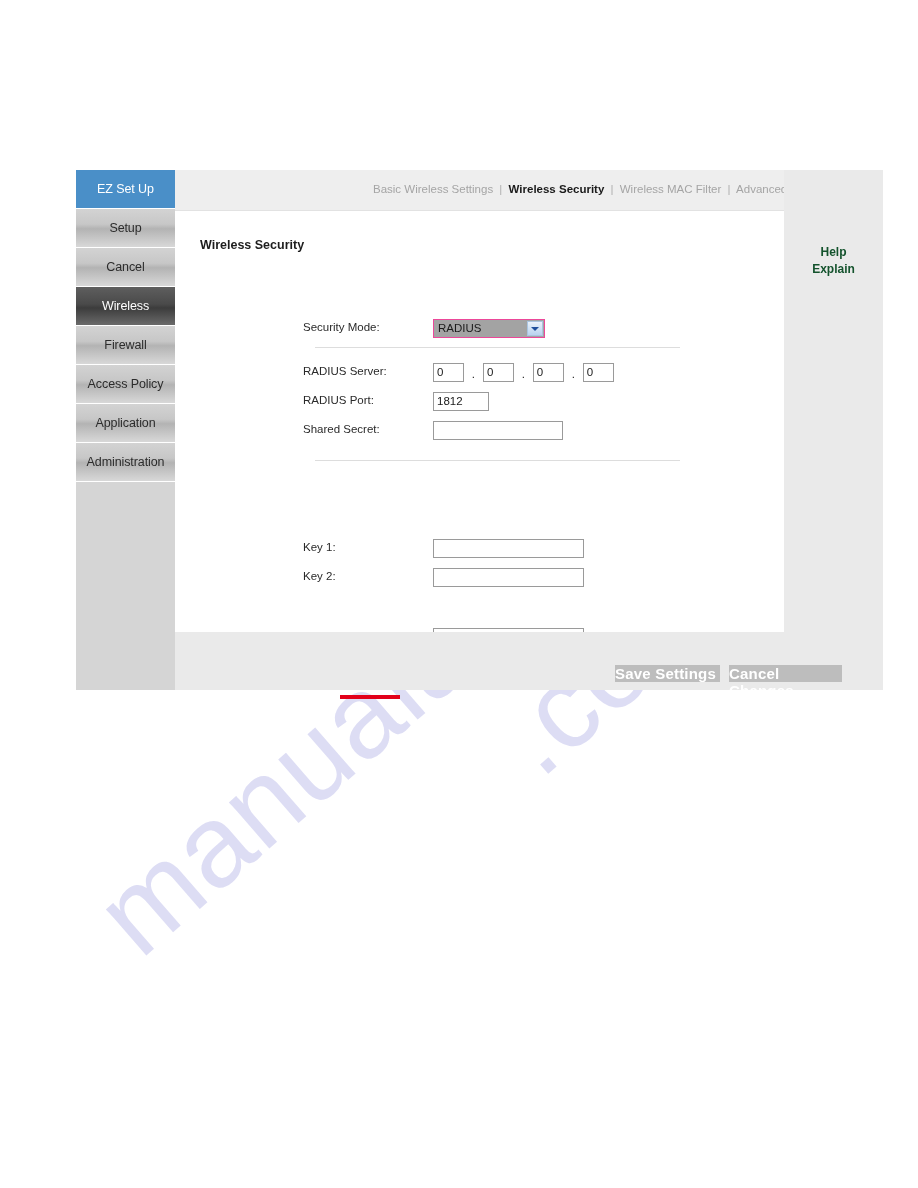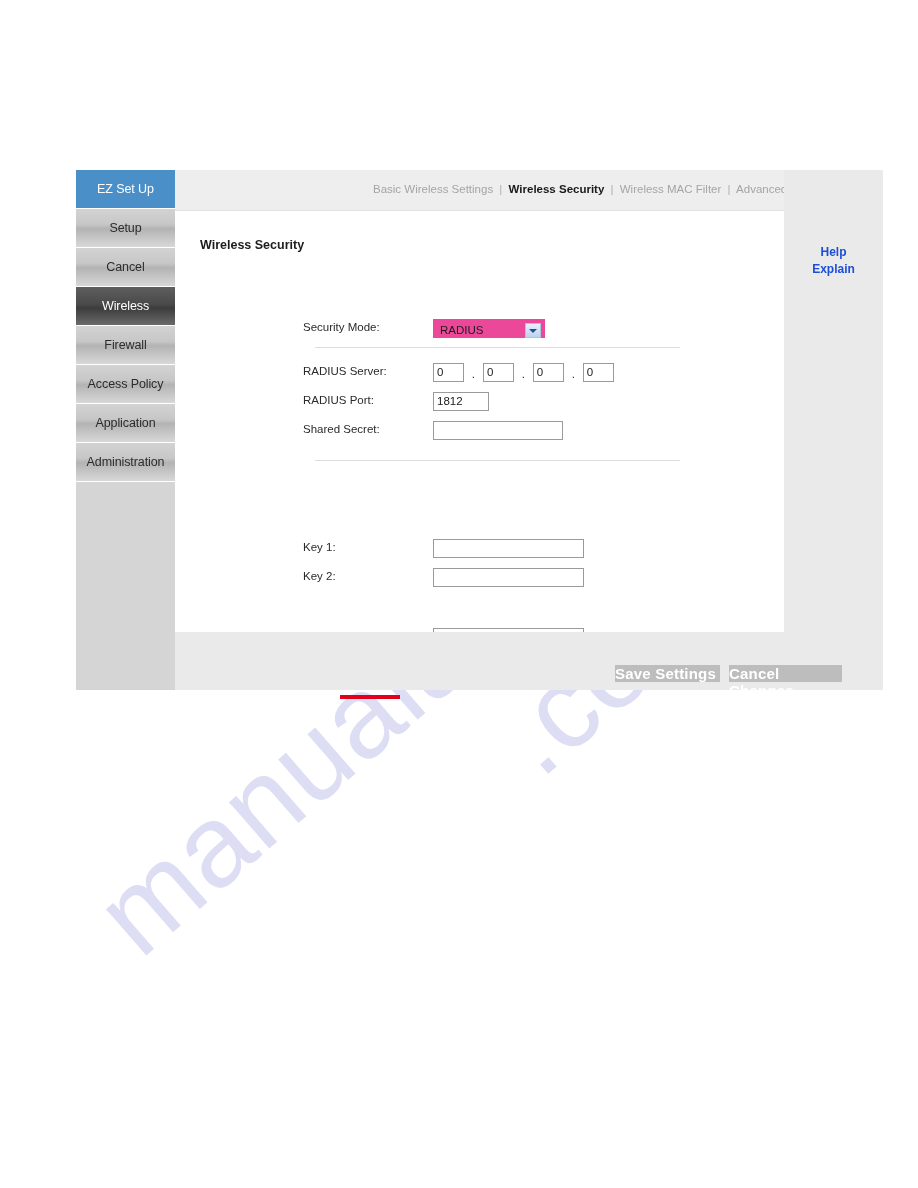--- a/index.html
+++ b/index.html
@@ -152,22 +152,22 @@
     color: #2a2a2a;
     white-space: nowrap;
   }
   .field-zone {
     position: absolute;
     left: 258px;
     top: 0;
   }
 
   .sel {
-    border: 3px solid #ec4899;
-    background: #ec4899;
+    border: 1px solid #ec4899;
+    background: #a3a3a3;
     height: 19px;
     box-sizing: border-box;
     position: relative;
     font-size: 11.5px;
     color: #1a1a1a;
     display: inline-block;
     vertical-align: top;
   }
   .sel .sel-text {
     position: absolute;
@@ -254,21 +254,21 @@
     background: #eaeaea;
   }
   #help-text {
     position: absolute;
     left: 0;
     top: 74px;
     width: 99px;
     text-align: center;
     font-size: 12px;
     font-weight: bold;
-    color: #1d4ed8;
+    color: #14532d;
     line-height: 17px;
   }
 
   
   #footer {
     position: absolute;
     left: 99px;
     top: 462px;
     width: 609px;
     height: 58px;

